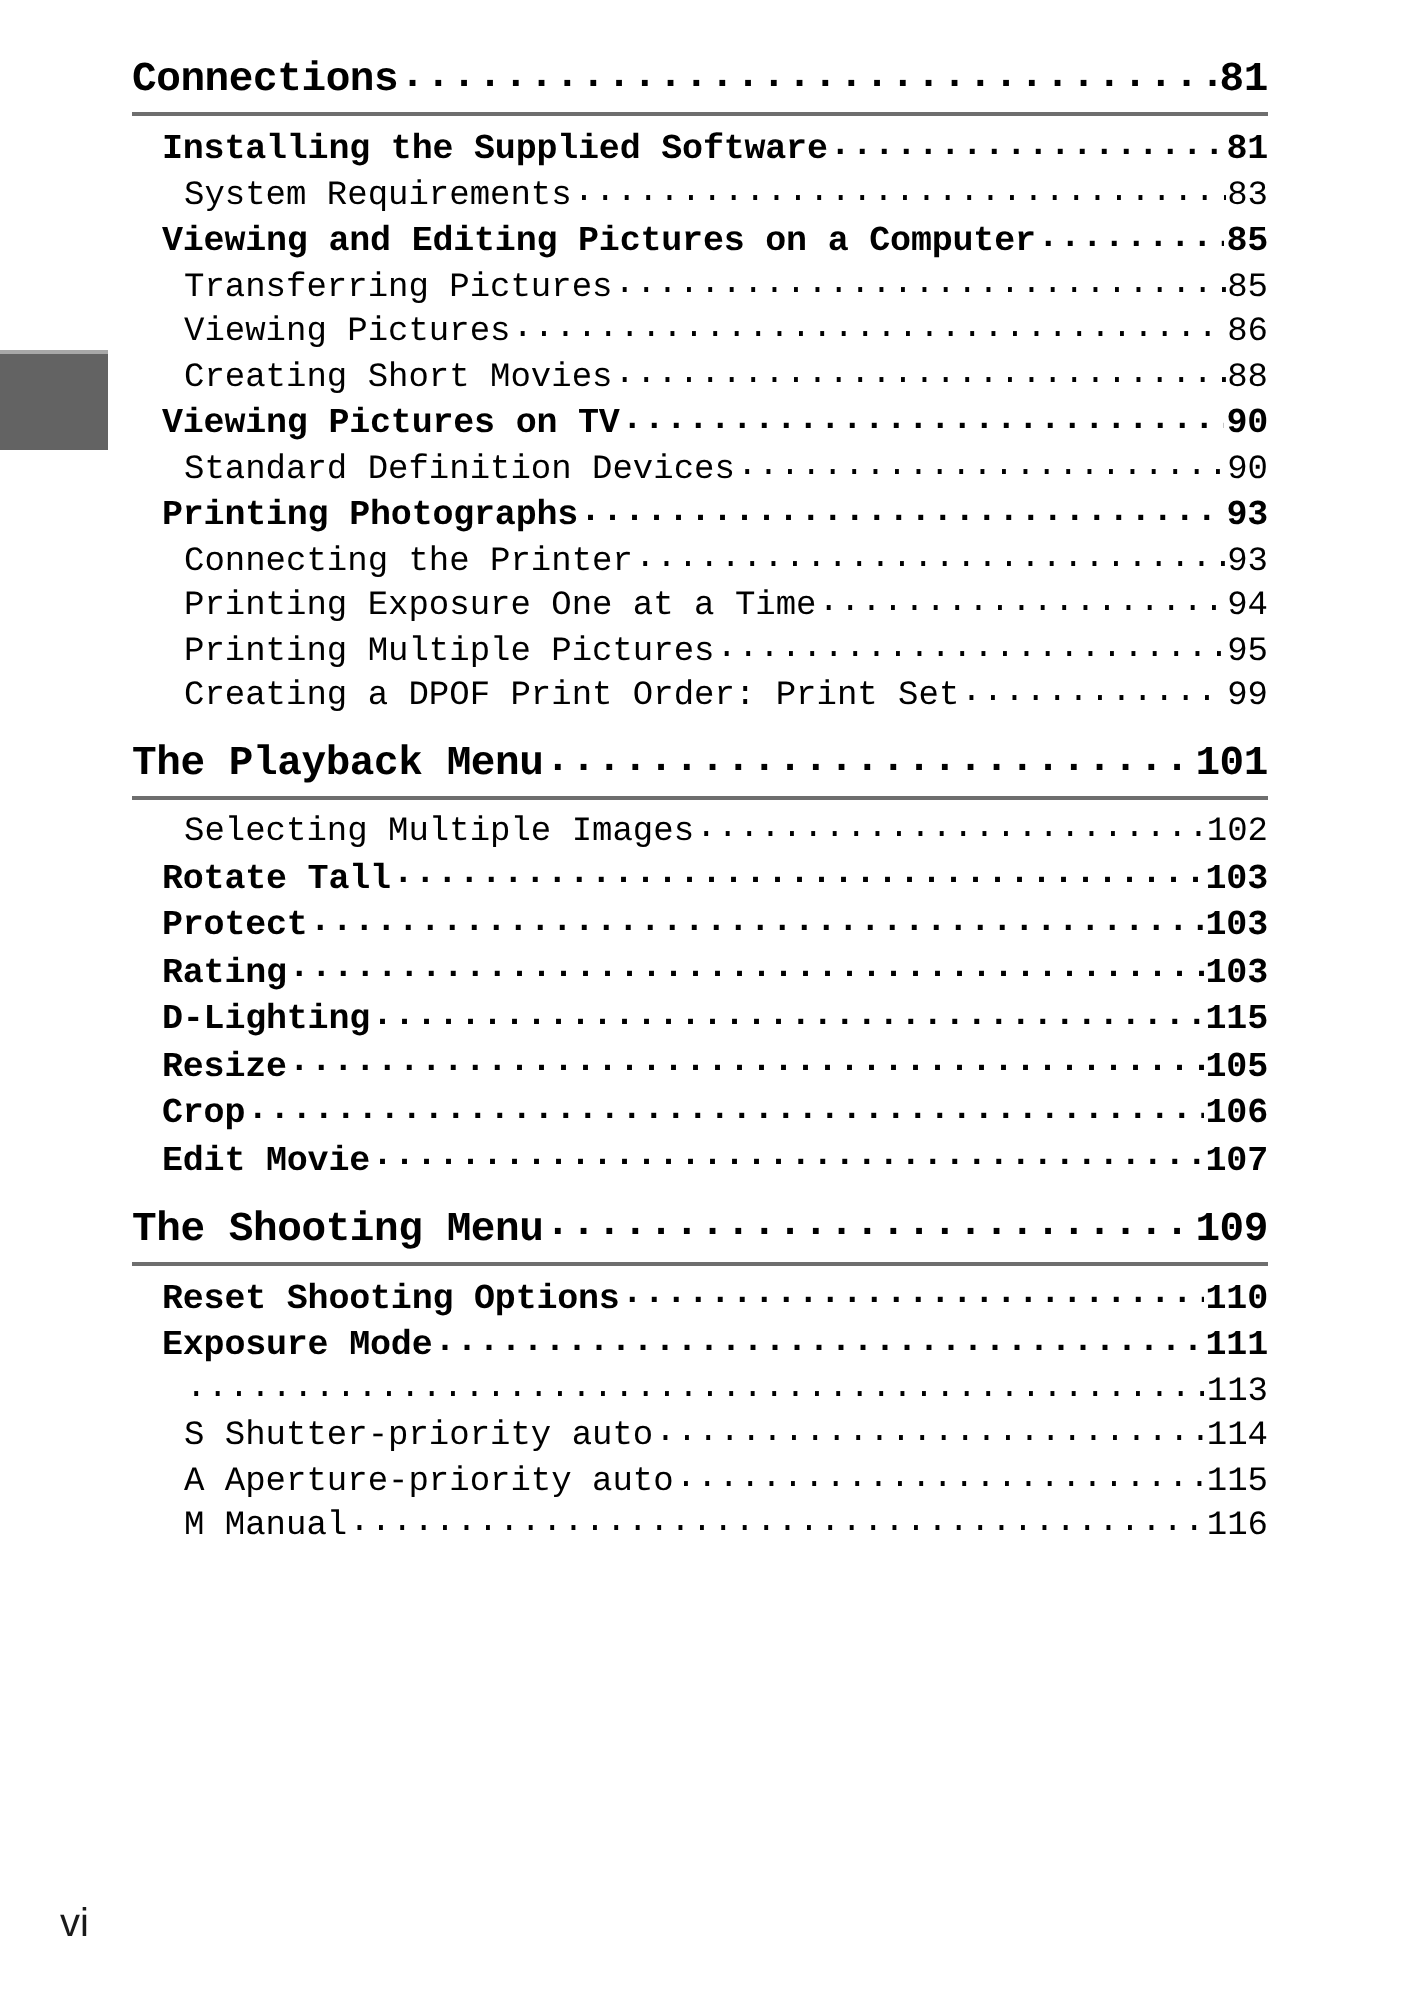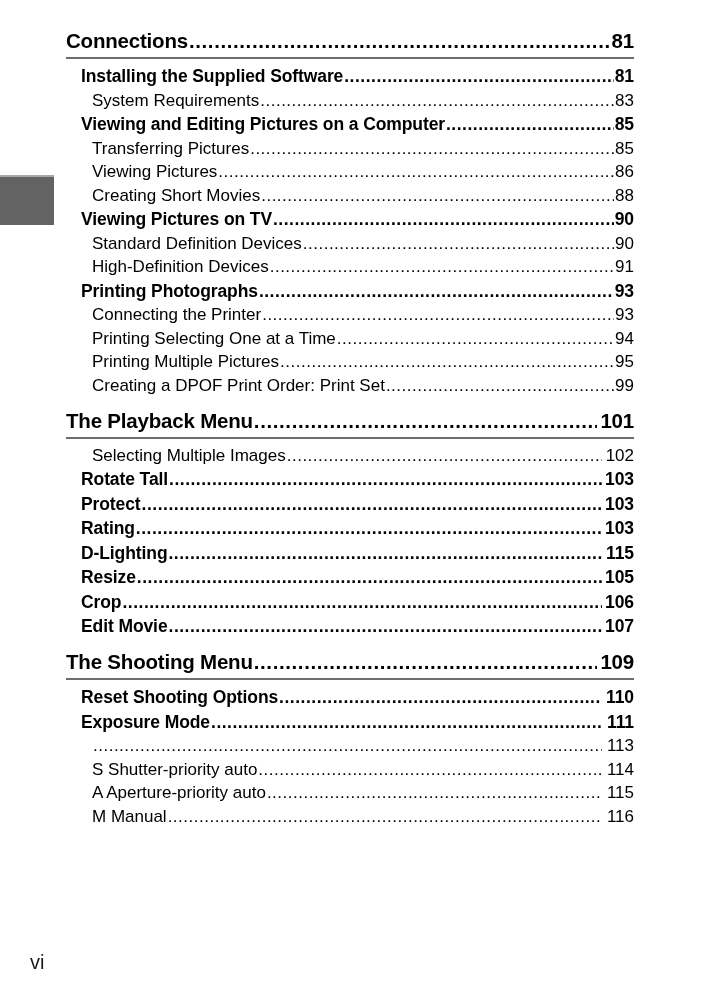--- a/index.html
+++ b/index.html
@@ -32,23 +32,24 @@
   #toc {
     position: absolute;
     left: 66px;
     top: 29px;
     width: 568px;
   }
 
   
   .row {
     display: flex;
-    align-items: flex-end;
+    align-items: flex-start;
     width: 100%;
     white-space: nowrap;
+    font-family: Liberation Mono, monospace;
   }
   .row .label {
     flex: 0 0 auto;
   }
   .row .leader {
     flex: 1 1 auto;
     overflow: hidden;
     margin: 0 1px;
     position: relative;
     height: 1em;
@@ -176,37 +177,32 @@
       <div class="row lvl1">
         <span class="label">Viewing Pictures on TV</span>
         <span class="leader"></span>
         <span class="page">90</span>
       </div>
       <div class="row lvl2">
         <span class="label">Standard Definition Devices</span>
         <span class="leader"></span>
         <span class="page">90</span>
       </div>
-      <div class="row lvl2">
-        <span class="label">High-Definition Devices</span>
-        <span class="leader"></span>
-        <span class="page">91</span>
-      </div>
       <div class="row lvl1">
         <span class="label">Printing Photographs</span>
         <span class="leader"></span>
         <span class="page">93</span>
       </div>
       <div class="row lvl2">
         <span class="label">Connecting the Printer</span>
         <span class="leader"></span>
         <span class="page">93</span>
       </div>
       <div class="row lvl2">
-        <span class="label">Printing Selecting One at a Time</span>
+        <span class="label">Printing Exposure One at a Time</span>
         <span class="leader"></span>
         <span class="page">94</span>
       </div>
       <div class="row lvl2">
         <span class="label">Printing Multiple Pictures</span>
         <span class="leader"></span>
         <span class="page">95</span>
       </div>
       <div class="row lvl2">
         <span class="label">Creating a DPOF Print Order: Print Set</span>

